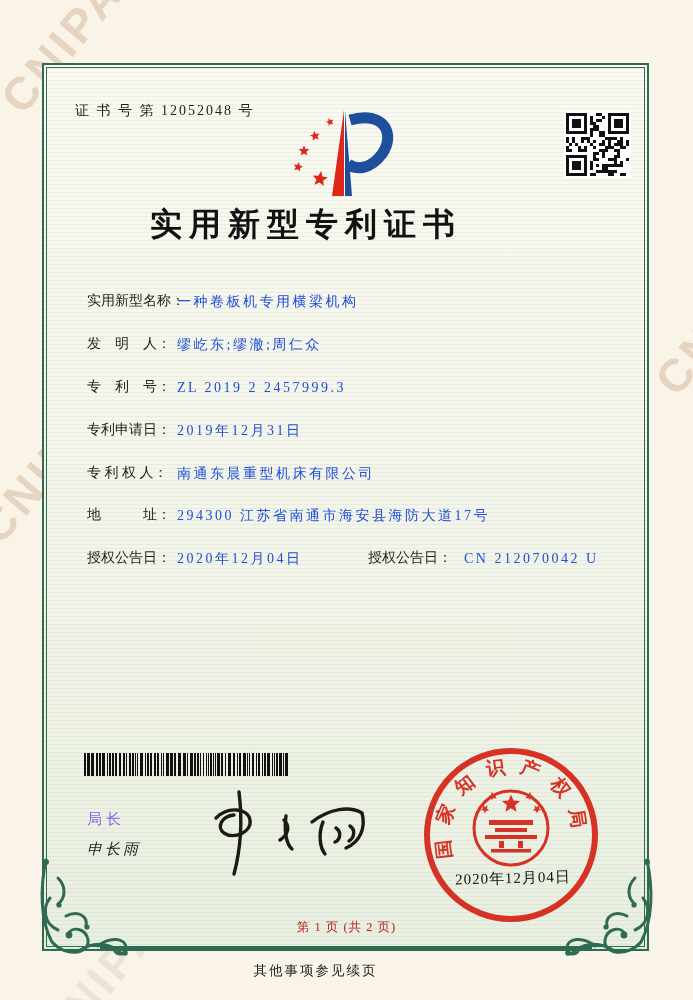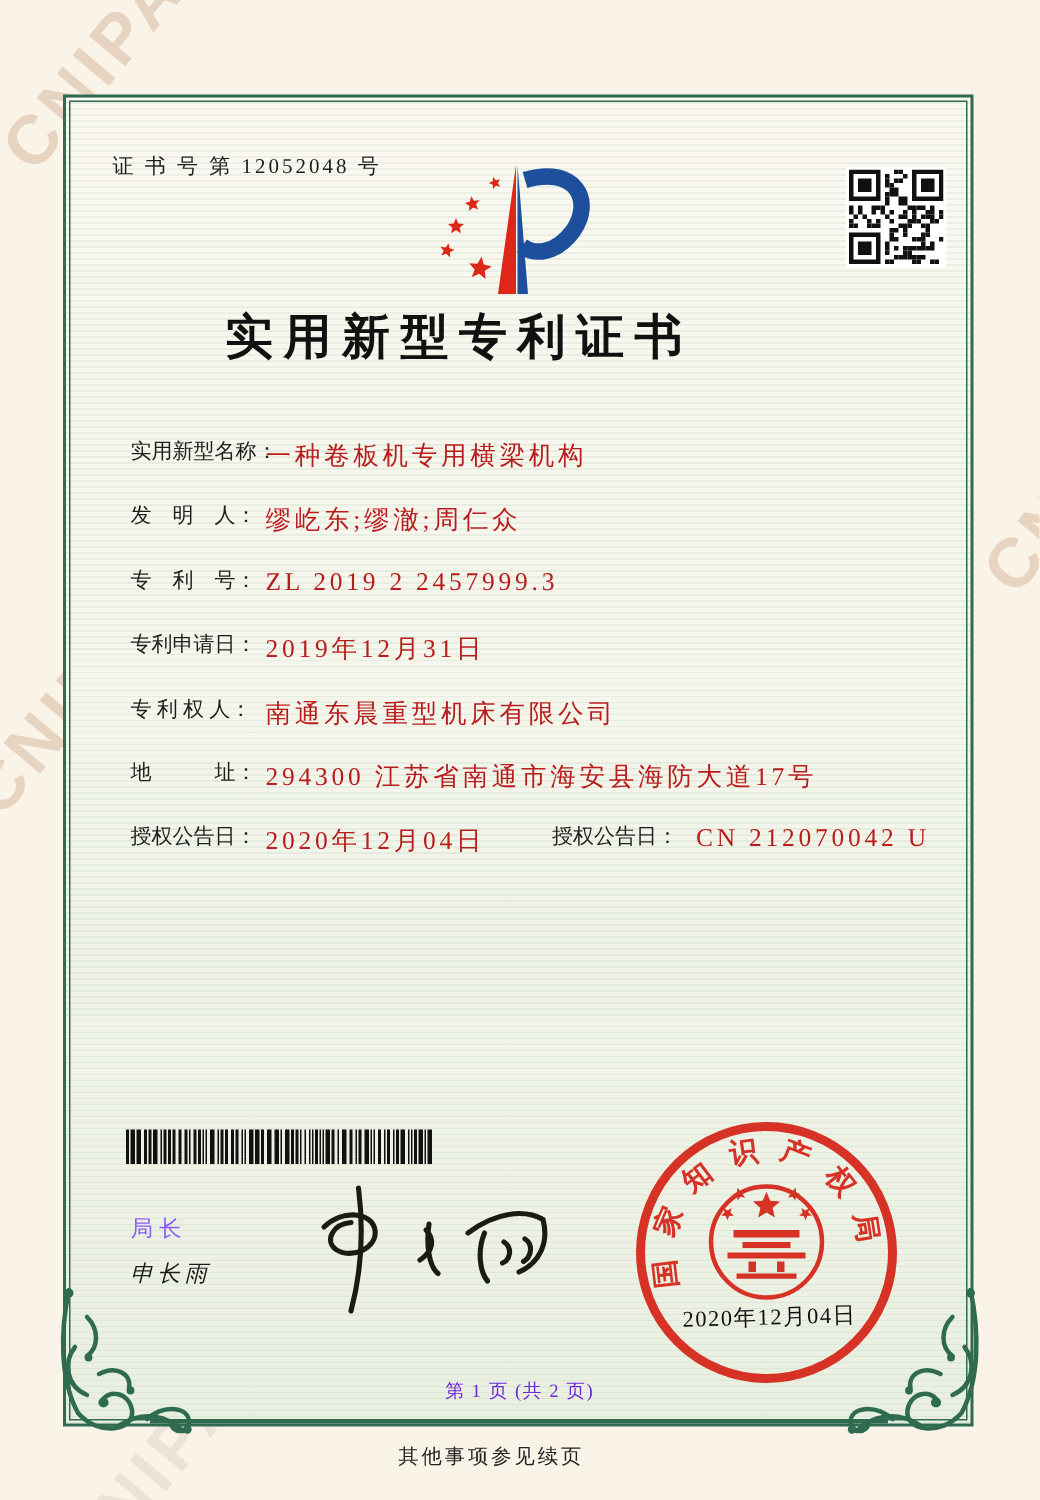--- a/index.html
+++ b/index.html
@@ -43,44 +43,44 @@
   .logo{position:absolute;left:284px;top:106px;width:118px;height:96px;}
   .qr{position:absolute;left:564px;top:111px;width:63px;height:63px;background:#fff;padding:2px;}
   .title{
     position:absolute;left:0;top:203px;width:612px;text-align:center;
     font-size:32px;font-weight:bold;letter-spacing:7px;color:#111;
   }
   
   .fields{position:absolute;left:87px;top:292px;width:545px;}
   .field-row{position:absolute;left:0;white-space:nowrap;}
   .field-label{display:inline-block;width:90px;font-size:14px;color:#1d1d1d;vertical-align:top;}
-  .field-value{font-size:17px;letter-spacing:2.5px;color:#b91c1c;}
+  .field-value{font-size:14px;letter-spacing:2.5px;color:#1d4ed8;}
   .grant-pair2{position:absolute;left:281px;top:0;white-space:nowrap;}
   
   .paras{position:absolute;left:63px;top:585px;width:567px;}
   .para{
     font-size:13.5px;line-height:20.5px;text-indent:2em;text-align:justify;
     letter-spacing:1.5px;color:#222;margin:0 0 6px 0;
   }
   
   .barcode{position:absolute;left:84px;top:753px;width:207px;height:23px;}
   .officer-title{position:absolute;left:87px;top:810px;font-size:15px;letter-spacing:4px;color:#8b5cf6;}
   .officer-name{position:absolute;left:87px;top:840px;font-size:15px;letter-spacing:3px;color:#1b1b1b;font-style:italic;}
   .signature{position:absolute;left:192px;top:786px;width:190px;height:92px;}
   .seal{position:absolute;left:420px;top:744px;width:182px;height:182px;opacity:0.95;}
   .seal-date{
     position:absolute;left:425px;top:869px;width:176px;text-align:center;
     font-size:15px;letter-spacing:1px;color:#101010;transform:rotate(-1.5deg);
   }
   .page-number{
     position:absolute;left:0;top:919px;width:693px;text-align:center;
-    font-size:12.5px;letter-spacing:1px;color:#6d28d9;
+    font-size:12.5px;letter-spacing:1px;color:#b91c1c;
   }
   .footer-note{
-    position:absolute;left:12px;top:962px;width:631px;text-align:center;
+    position:absolute;left:0;top:962px;width:631px;text-align:center;
     font-size:13.5px;letter-spacing:2px;color:#222;
   }
 </style>
 </head>
 <body>
 
 <div class="page">
 
   <div class="wm" style="left:-18px;top:18px;">CNIPA</div>
   <div class="wm" style="left:636px;top:300px;">CNIPA</div>

